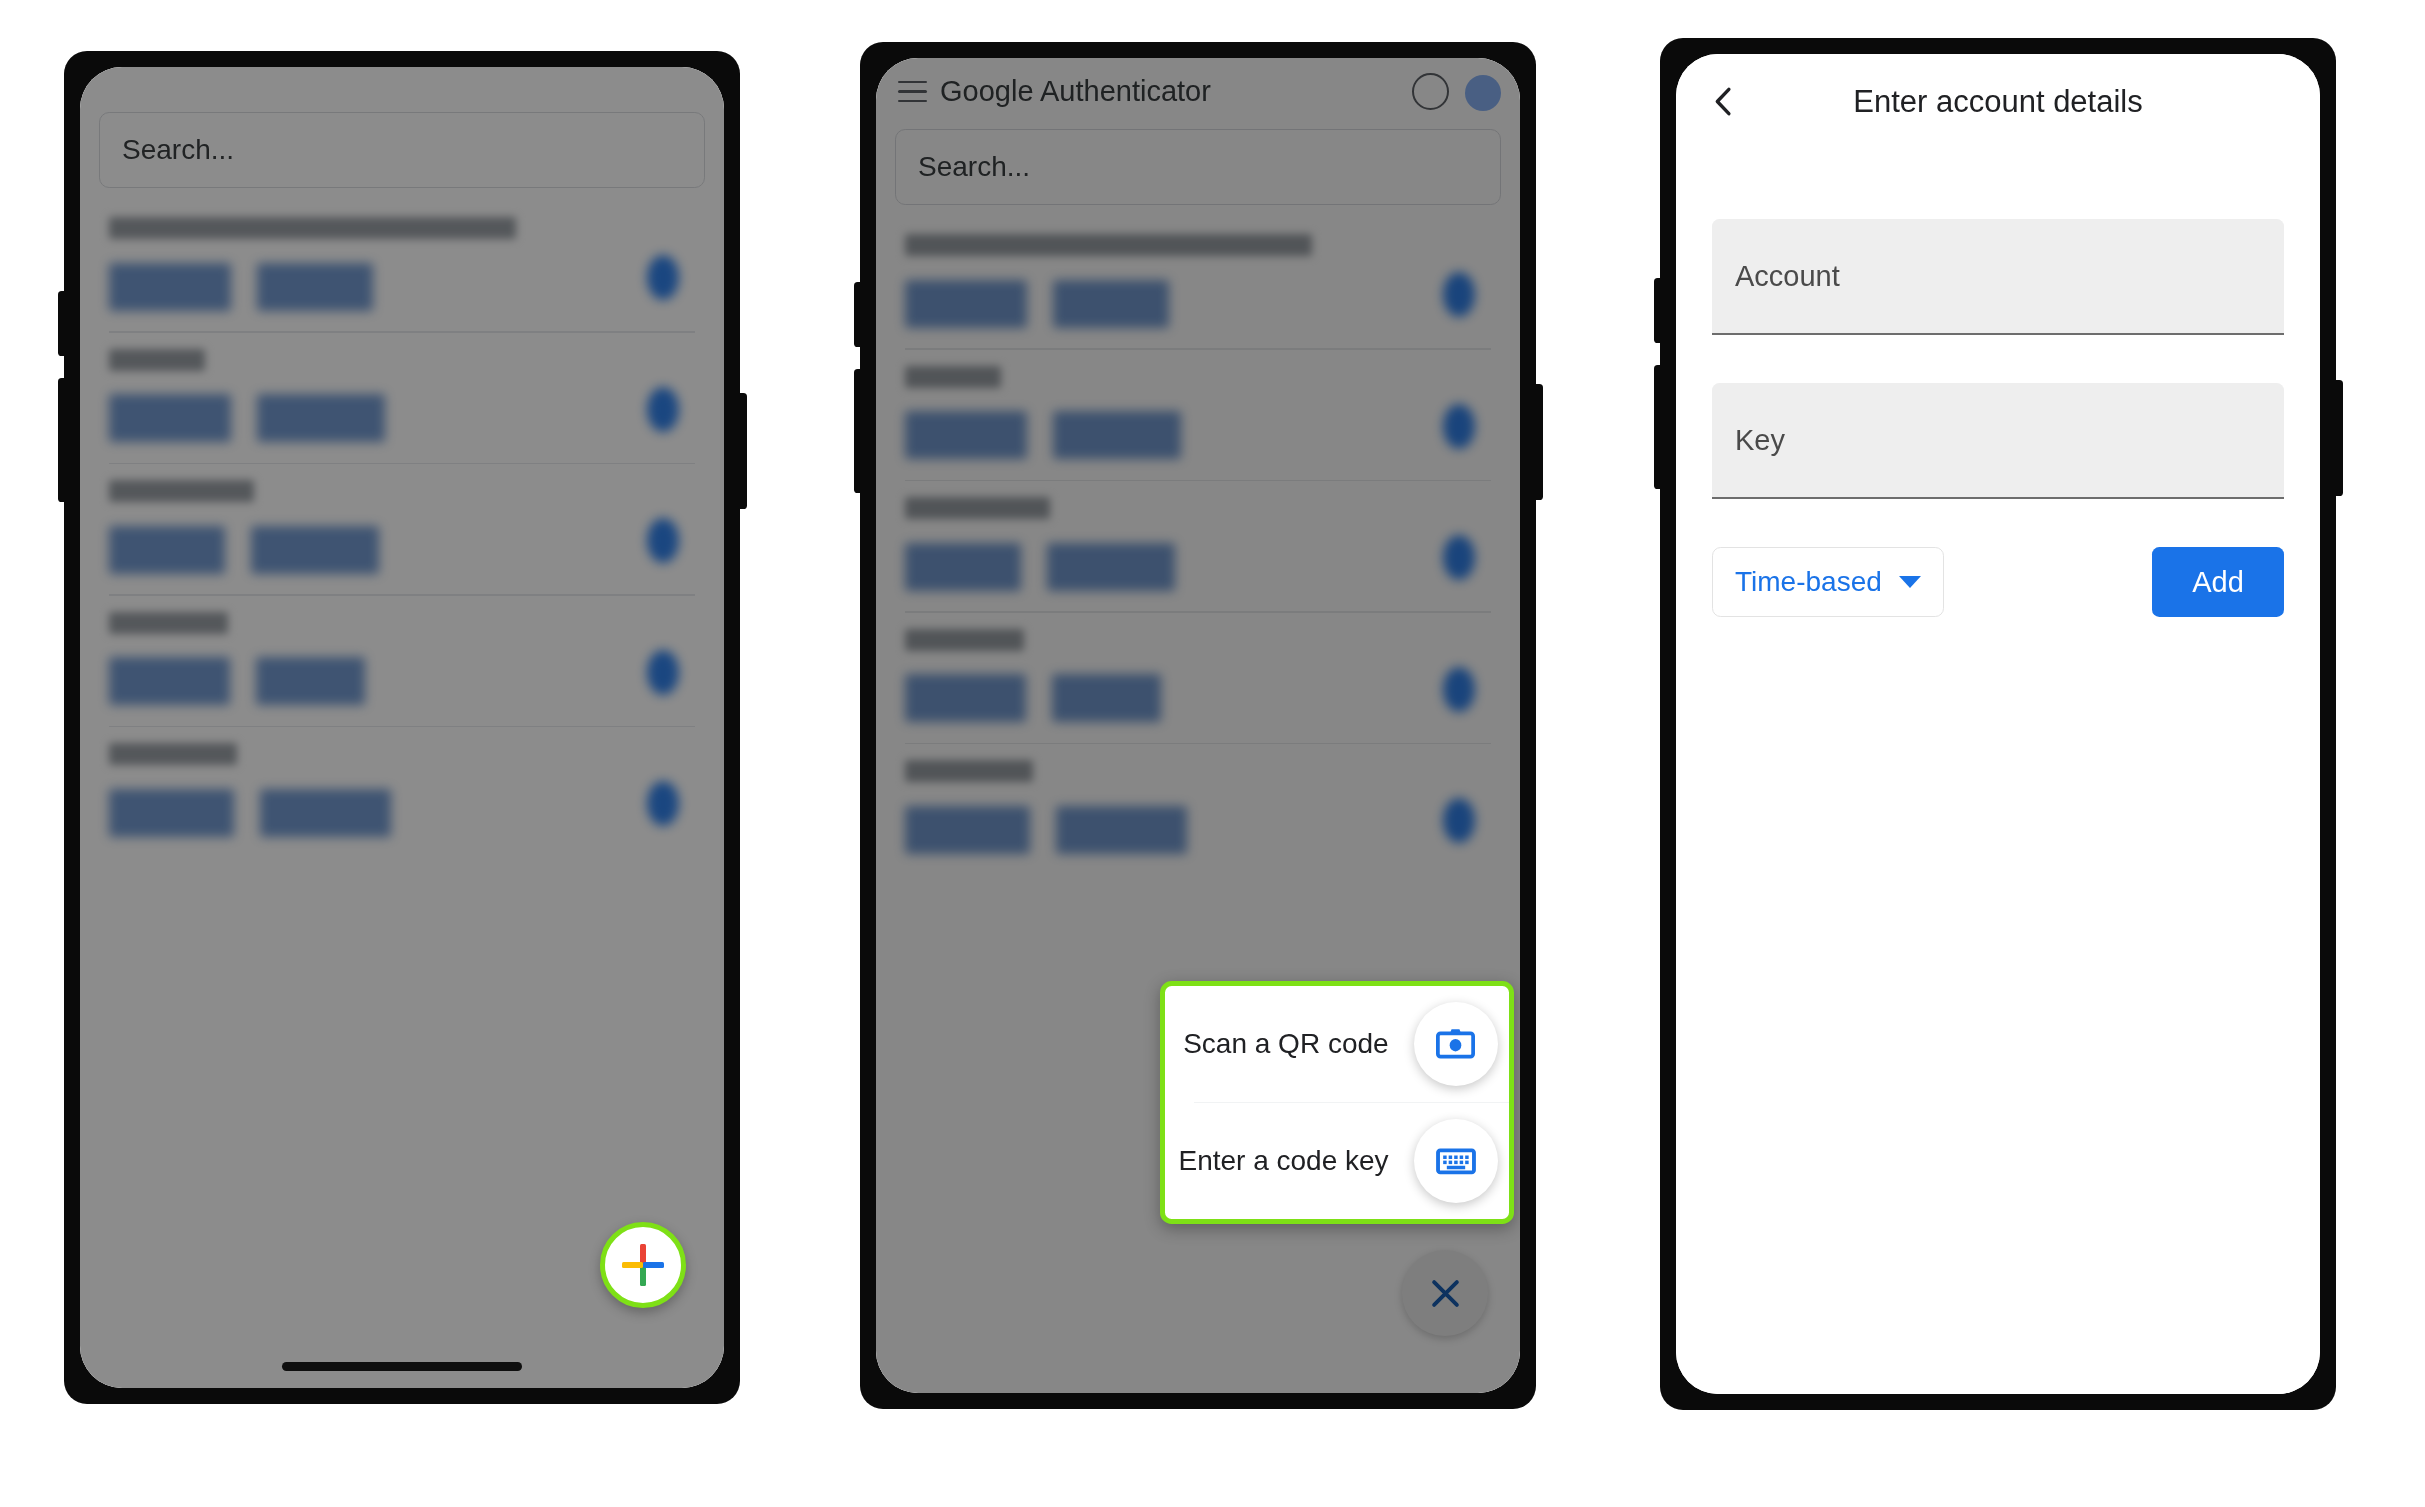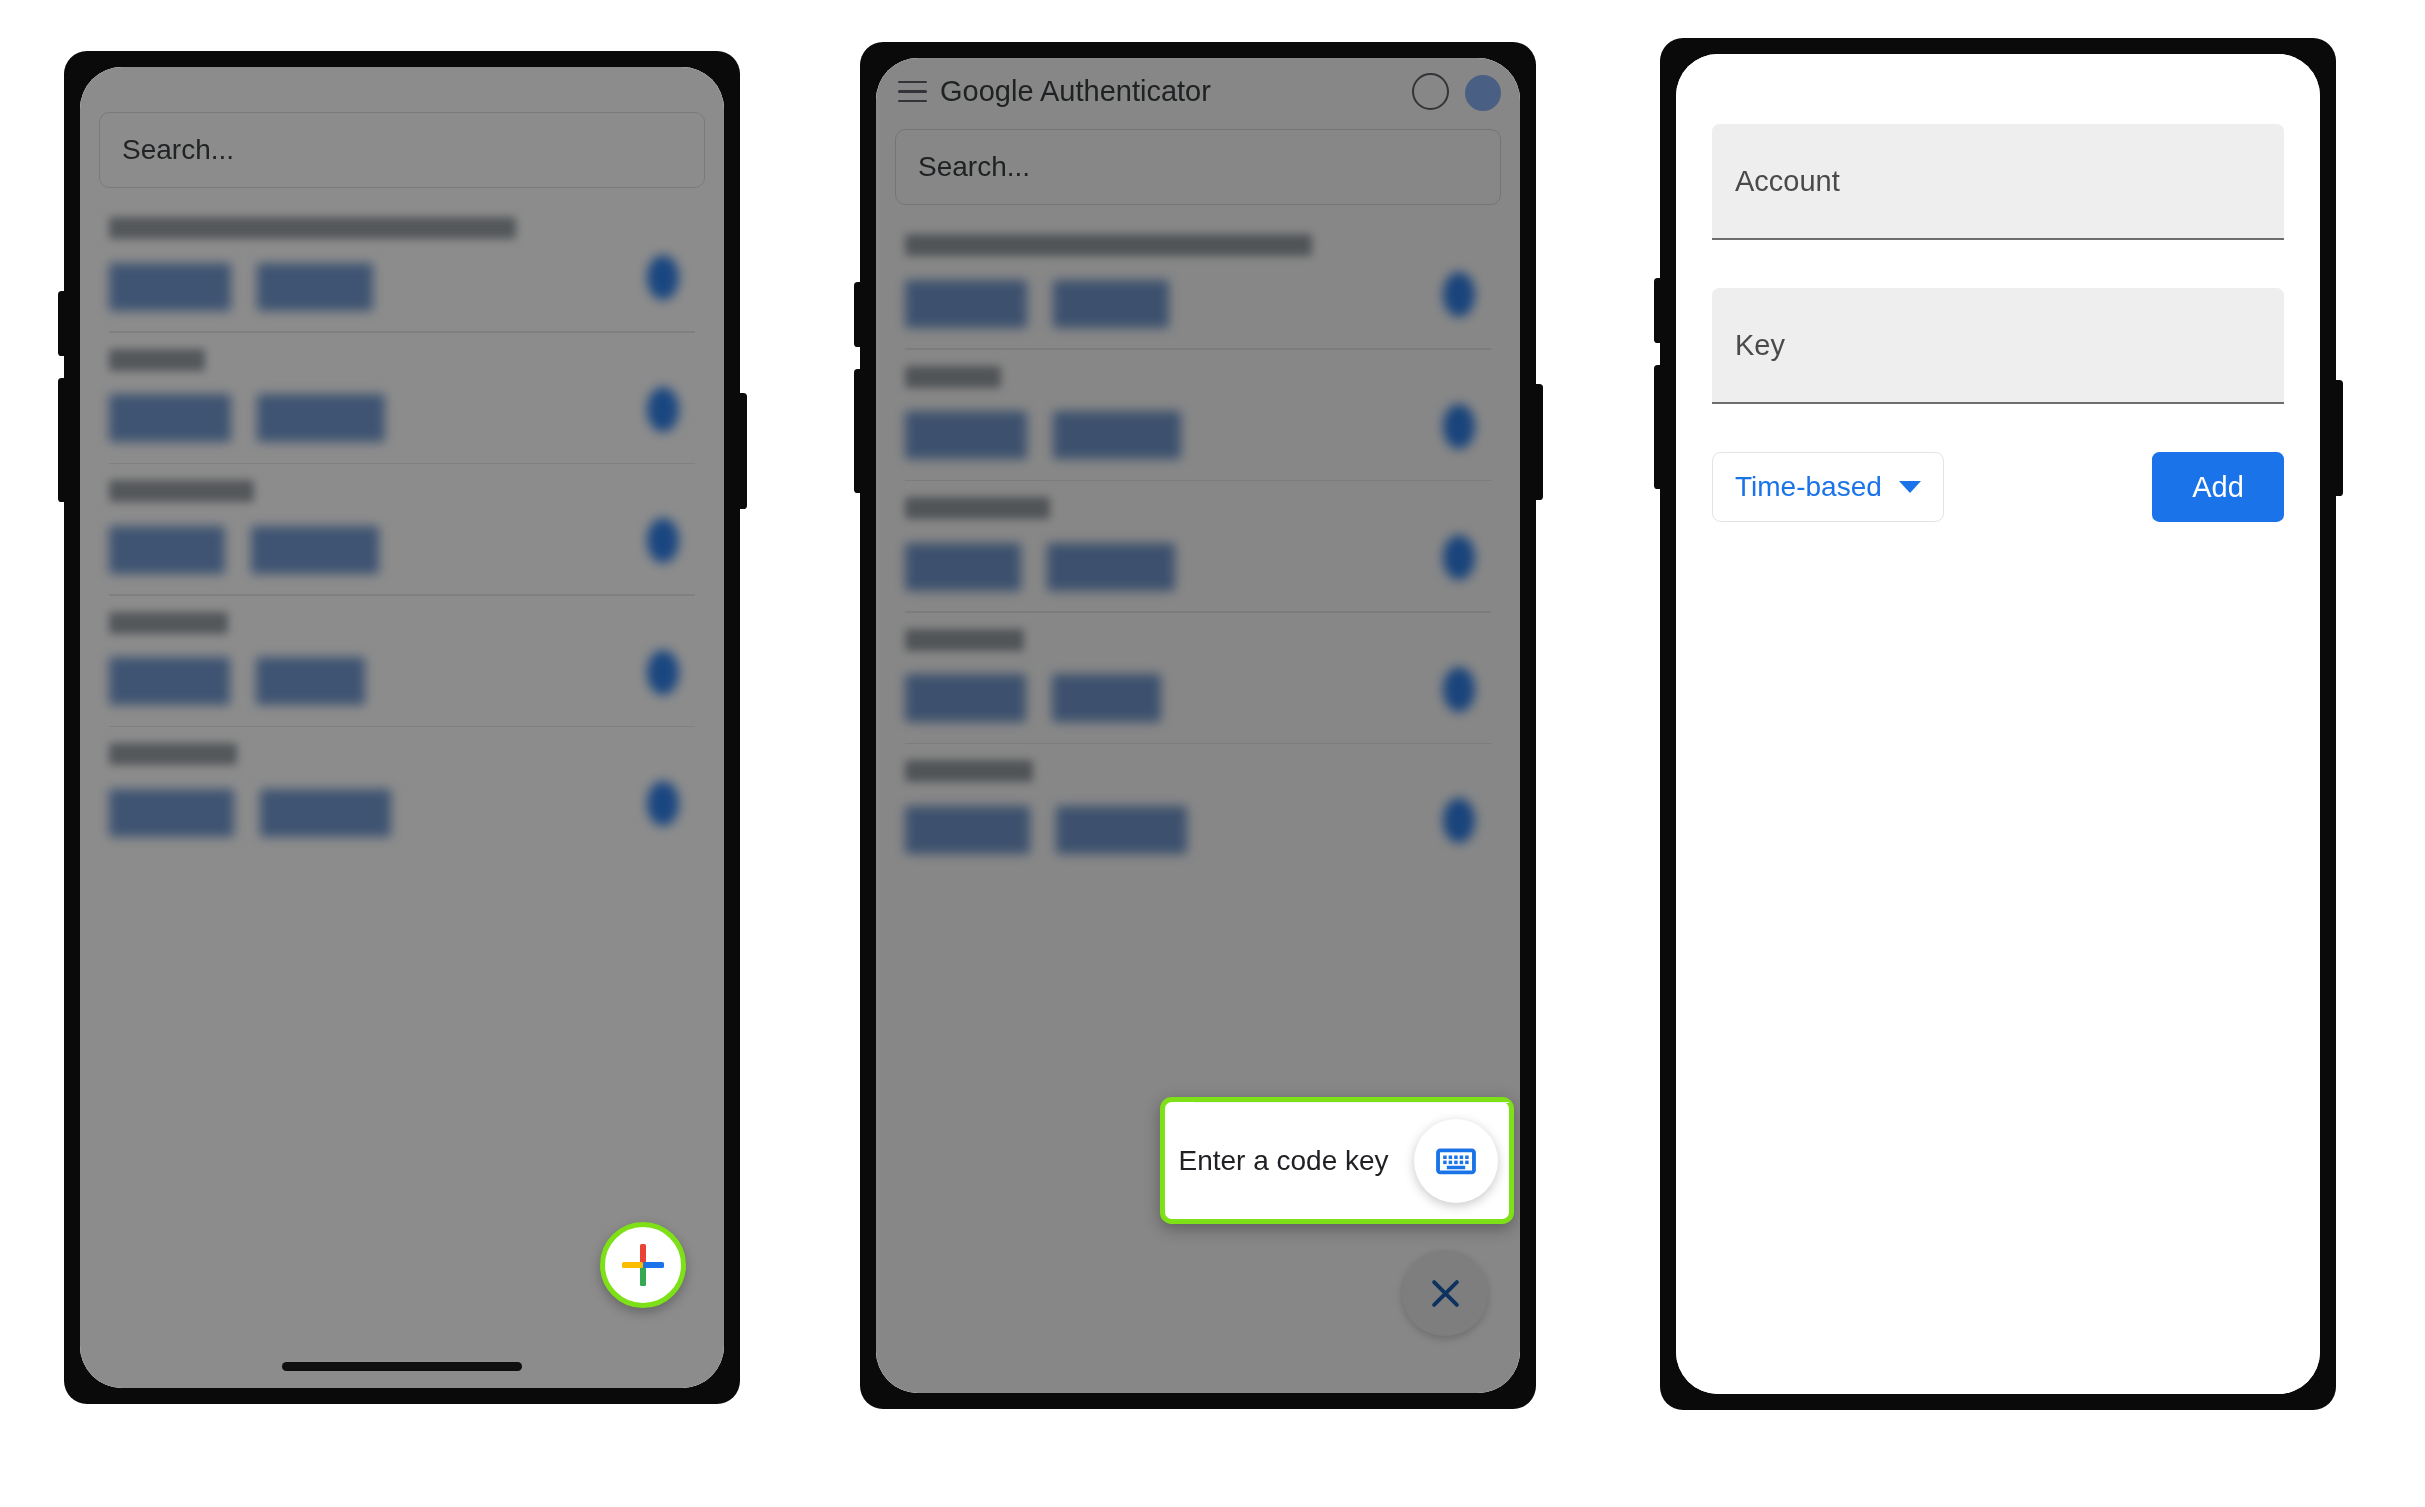--- a/index.html
+++ b/index.html
@@ -510,20 +510,30 @@
 
     <div class="dim dim-heavy"></div>
 
     <div class="close-fab">
       <svg width="39" height="39" viewBox="0 0 24 24">
         <path d="M5 5 L19 19 M19 5 L5 19" stroke="#1a5fb4" stroke-width="2.4" stroke-linecap="round" fill="none"></path>
       </svg>
     </div>
 
     <div class="speeddial">
+      <div class="sd-item">
+        <span class="sd-label">Scan a QR code</span>
+        <div class="sd-circle">
+          <svg width="45" height="45" viewBox="0 0 24 24">
+            <rect x="2.6" y="6.6" width="18.8" height="12.4" rx="1.4" fill="none" stroke="#1a73e8" stroke-width="2"></rect>
+            <path d="M9 6.6 L9.9 4.4 L14.1 4.4 L15 6.6 Z" fill="#1a73e8"></path>
+            <ellipse cx="12" cy="12.9" rx="3.1" ry="3.3" fill="#1a73e8"></ellipse>
+          </svg>
+        </div>
+      </div>
 
       <div class="sd-divider"></div>
 
       <div class="sd-item">
         <span class="sd-label">Enter a code key</span>
         <div class="sd-circle">
           <svg width="44" height="44" viewBox="0 0 24 24">
             <rect x="2.2" y="6.2" width="19.6" height="12" rx="1.2" fill="none" stroke="#1a73e8" stroke-width="2.1"></rect>
             <g fill="#1a73e8">
               <rect x="5" y="9" width="1.9" height="1.9"></rect>
@@ -546,20 +556,28 @@
 </div>
 
 <div class="phone" id="phone3">
   <div class="btn-side btn-left" style="top:240px;height:65px;"></div>
   <div class="btn-side btn-left" style="top:327px;height:124px;"></div>
   <div class="btn-side btn-right" style="top:342px;height:116px;"></div>
 
   <div class="phone-screen">
     <div class="app-surface">
 
+      <div class="p3-appbar">
+        <div class="back-chevron">
+          <svg width="39" height="39" viewBox="0 0 24 24">
+            <path d="M15.3 4.5 L8.2 12 L15.3 19.5" fill="none" stroke="#202124" stroke-width="2.1" stroke-linecap="round" stroke-linejoin="round"></path>
+          </svg>
+        </div>
+        <span class="p3-title">Enter account details</span>
+      </div>
 
       <div class="form-area">
 
         <div class="field">
           <span class="field-text">Account</span>
         </div>
 
         <div class="field">
           <span class="field-text">Key</span>
         </div>

